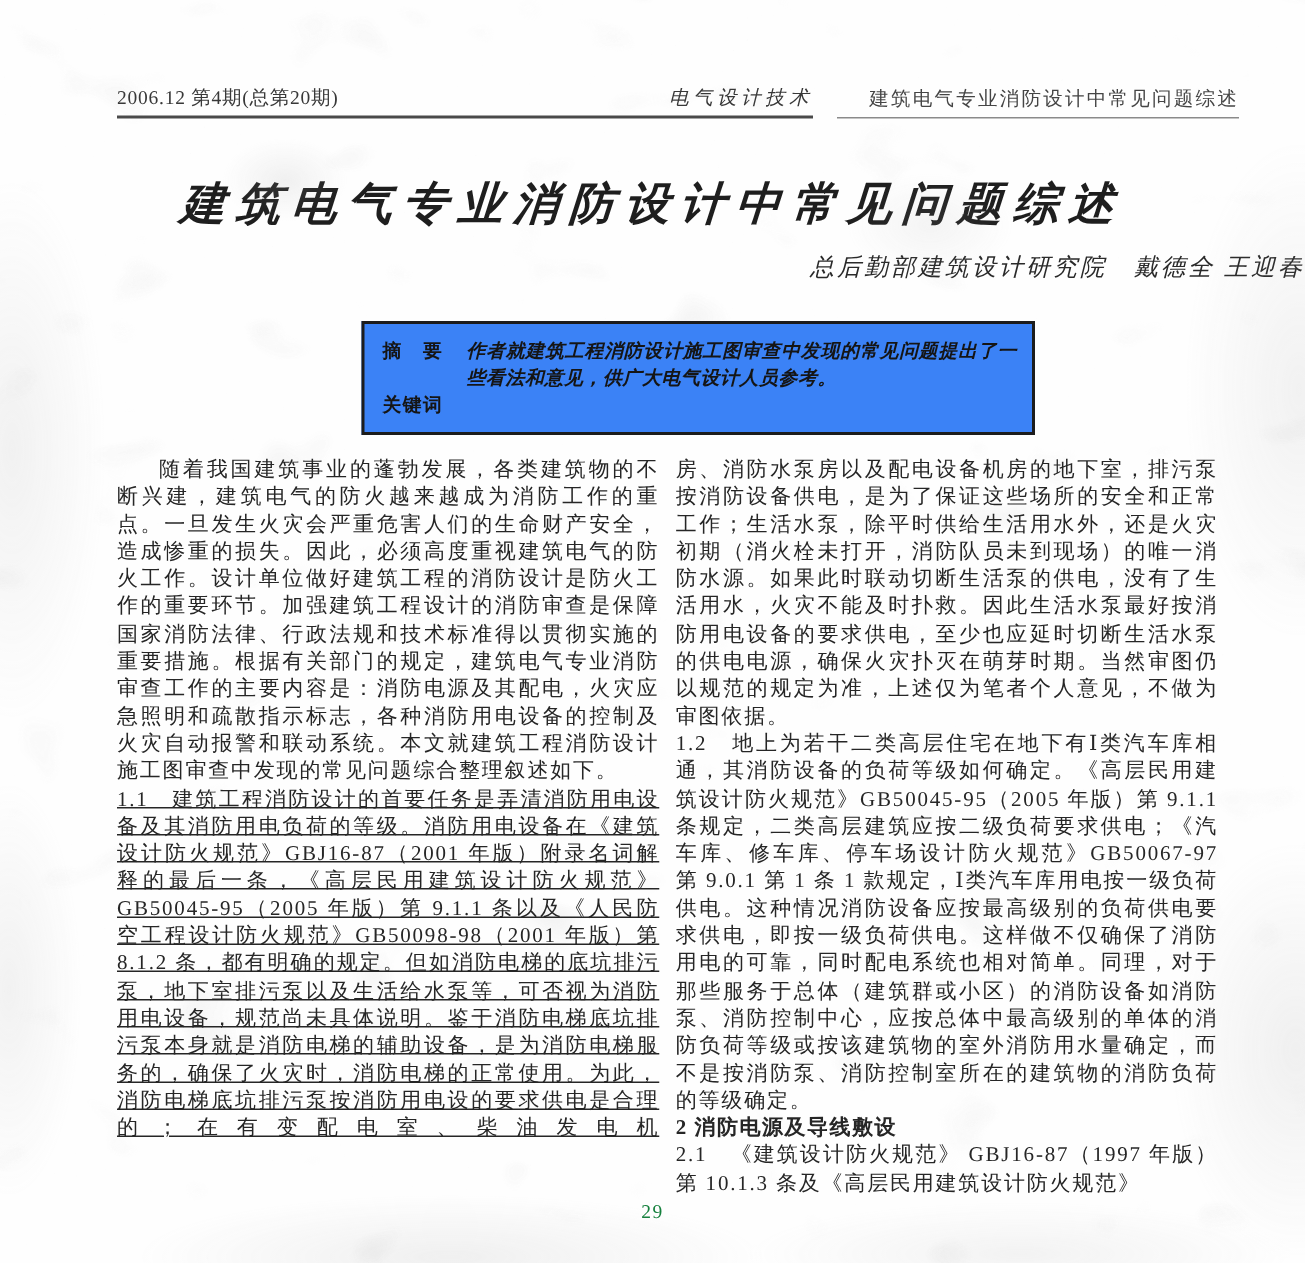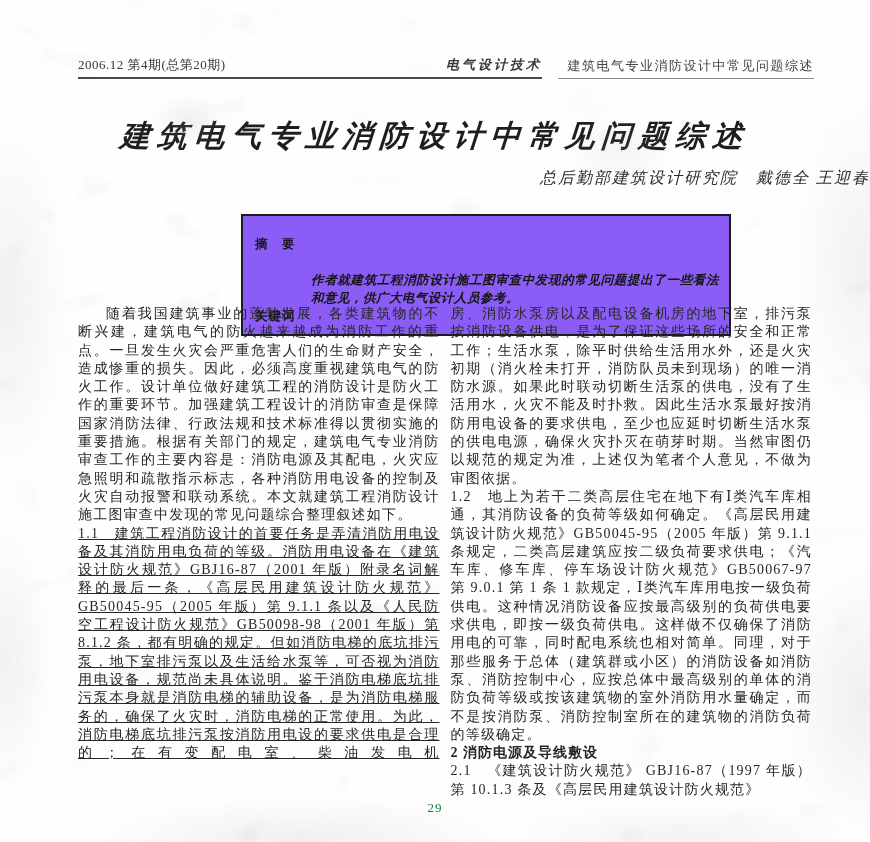--- a/index.html
+++ b/index.html
@@ -18,47 +18,47 @@
       radial-gradient(110px 240px at 866px 260px, rgba(150,150,150,.22), transparent 70%),
       radial-gradient(120px 200px at 864px 700px, rgba(150,150,150,.25), transparent 70%),
       radial-gradient(300px 60px at 300px 838px, rgba(150,150,150,.25), transparent 70%),
       radial-gradient(260px 50px at 680px 836px, rgba(160,160,160,.22), transparent 70%),
       radial-gradient(60px 40px at 190px 120px, rgba(170,170,170,.30), transparent 70%),
       radial-gradient(80px 50px at 620px 150px, rgba(170,170,170,.22), transparent 70%);
   }
   .noise-svg { position:absolute; inset:0; pointer-events:none; }
 
   .header {
-    position:absolute; top:56px; left:78px; right:56px;
+    position:absolute; top:56px; left:78px; right:44px;
     display:flex; align-items:flex-end; font-size:13px; color:#383838;
   }
   .header-issue   { flex:0 0 368px; border-bottom:2px solid #4a4a4a; padding-bottom:3px; letter-spacing:.5px; }
-  .header-journal { border-bottom:2px solid #4a4a4a; padding-bottom:3px; font-weight:bold; font-style:italic; letter-spacing:3px; margin-right:16px; white-space:nowrap; }
+  .header-journal { border-bottom:2px solid #4a4a4a; padding-bottom:3px; font-weight:normal; font-style:italic; letter-spacing:3px; margin-right:16px; white-space:nowrap; }
   .header-running { flex:1; border-bottom:1px solid #8a8a8a; padding-bottom:3px; text-align:right; color:#454545; letter-spacing:1.5px; white-space:nowrap; }
 
   .title {
     position:absolute; top:116px; left:0; width:100%; text-align:center;
     font-size:30px; font-weight:bold; font-style:italic; letter-spacing:7px;
     color:#1e1e1e; transform:skewX(-4deg);
   }
   .authors {
     position:absolute; top:168px; left:0; width:100%; text-align:right;
     font-size:16px; font-style:italic; letter-spacing:2px; color:#2a2a2a;
   }
 
   .abstract {
-    position:absolute; left:241px; top:214px; width:490px; box-sizing:border-box;
-    background:#8b5cf6; border:2px solid #1c1c1c;
-    padding:19px 10px 9px 12px;
+    position:absolute; left:241px; top:214px; width:449px; box-sizing:border-box;
+    background:#3b82f6; border:2px solid #1c1c1c;
+    padding:9px 10px 9px 12px;
     font-size:12.5px; font-weight:bold; font-style:italic; line-height:18px;
     color:#151515;
   }
   .ab-row { display:flex; }
   .ab-label { flex:0 0 56px; font-style:normal; letter-spacing:1px; }
-  .ab-text { flex:1; text-align:justify; letter-spacing:.5px;margin-top:36px; }
+  .ab-text { flex:1; text-align:justify; letter-spacing:.5px; }
 
   .columns {
     position:absolute; top:305px; left:78px; right:58px;
     display:flex; gap:11px;
   }
   .col { flex:1; font-size:14px; line-height:18.3px; letter-spacing:1.2px; text-align:justify; color:#262626; }
   .col p { margin:0; }
   .para-indent { text-indent:2em; }
   .heading { font-weight:bold; letter-spacing:1px; }
   .fill-last { text-align-last:justify;text-decoration:underline; }

